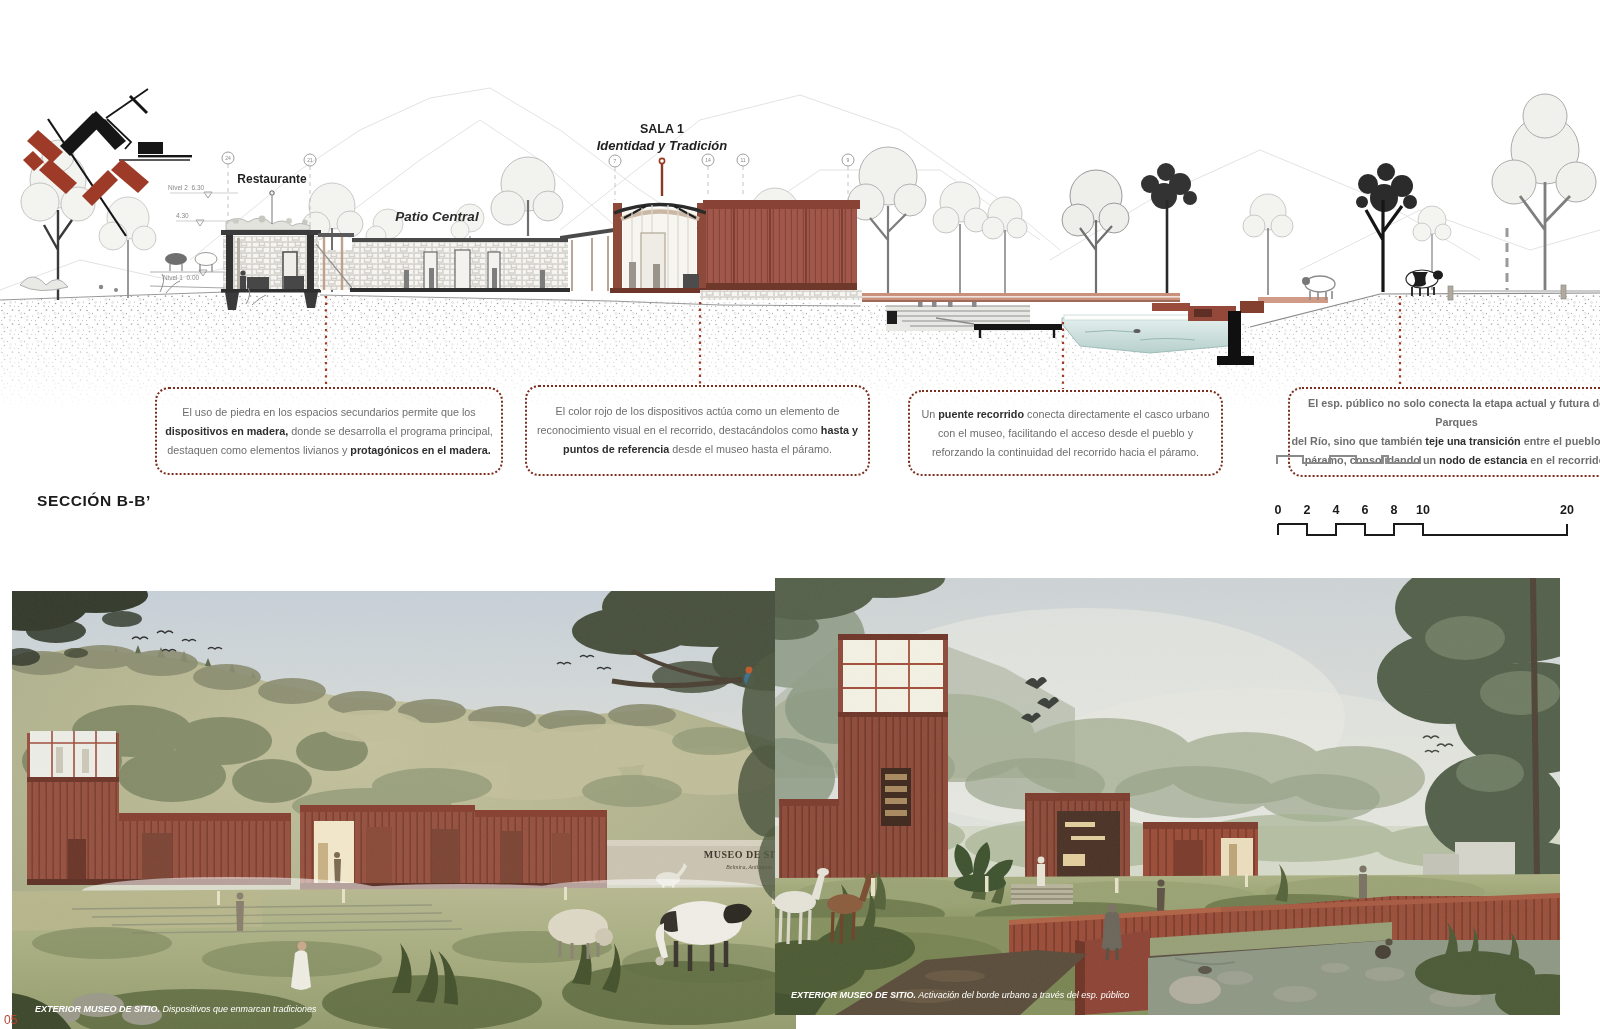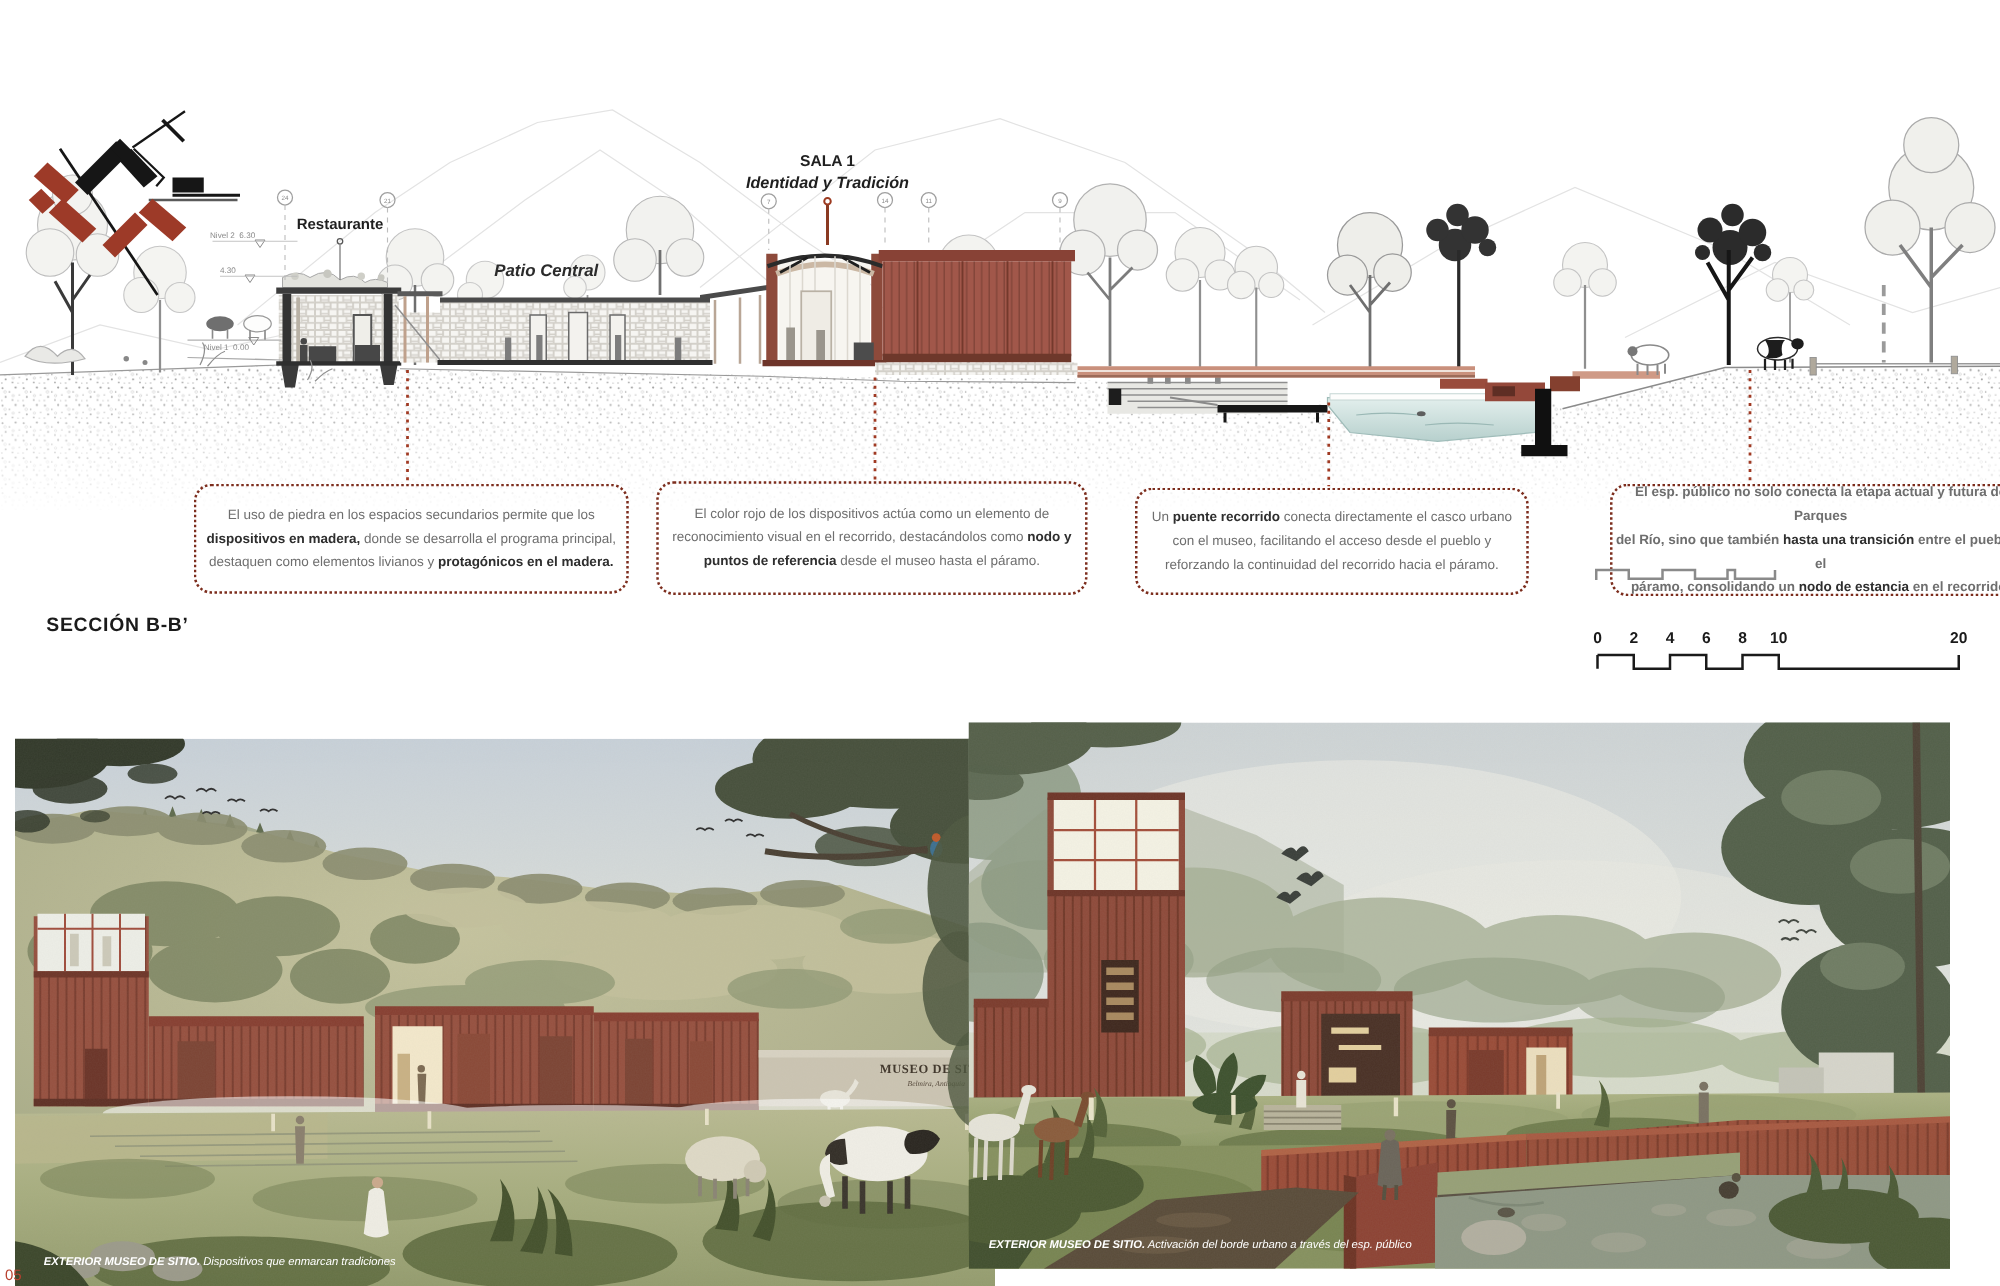--- a/index.html
+++ b/index.html
@@ -439,29 +439,29 @@
   <path d="M1400 296 L1400 386"></path>
 </g>
 </svg>
 </div>
 
 <div class="notebox" style="left:155px;top:387px;width:344px;height:84px;">
   <div>El uso de piedra en los espacios secundarios permite que los<br><b>dispositivos en madera,</b> donde se desarrolla el programa principal,<br>destaquen como elementos livianos y <b>protagónicos en el madera.</b></div>
 </div>
 
 <div class="notebox" style="left:525px;top:385px;width:341px;height:87px;">
-  <div>El color rojo de los dispositivos actúa como un elemento de<br>reconocimiento visual en el recorrido, destacándolos como <b>nodo y</b><br><b>puntos de referencia</b> desde el museo hasta el páramo.</div>
+  <div>El color rojo de los dispositivos actúa como un elemento de<br>reconocimiento visual en el recorrido, destacándolos como <b>hasta y</b><br><b>puntos de referencia</b> desde el museo hasta el páramo.</div>
 </div>
 
 <div class="notebox" style="left:908px;top:390px;width:311px;height:82px;">
   <div>Un <b>puente recorrido</b> conecta directamente el casco urbano<br>con el museo, facilitando el acceso desde el pueblo y<br>reforzando la continuidad del recorrido hacia el páramo.</div>
 </div>
 
 <div class="notebox" style="left:1288px;top:387px;width:333px;height:86px;font-weight:bold;">
-  <div>El esp. público no solo conecta la etapa actual y futura de Parques<br>del Río, sino que también <b>hasta una transición</b> entre el pueblo y el<br>páramo, consolidando un <b>nodo de estancia</b> en el recorrido.</div>
+  <div>El esp. público no solo conecta la etapa actual y futura de Parques<br>del Río, sino que también <b>teje una transición</b> entre el pueblo y el<br>páramo, consolidando un <b>nodo de estancia</b> en el recorrido.</div>
 </div>
 
 <div class="abs" style="left:1270px;top:450px;width:160px;height:18px;">
 <svg width="160" height="18" viewBox="0 0 160 18">
   <path d="M7 14 L7 6 L33 6 L33 13 L60 13 L60 6 L86 6 L86 13 L112 13 L112 6 L118 6 L118 13 L150 13 L150 6" fill="none" stroke="#8a8a8a" stroke-width="2"></path>
 </svg>
 </div>
 
 <div class="abs" style="left:37px;top:492px;font-size:15.5px;font-weight:bold;letter-spacing:0.6px;color:#1b1b1b;">SECCIÓN B-B’</div>
 

